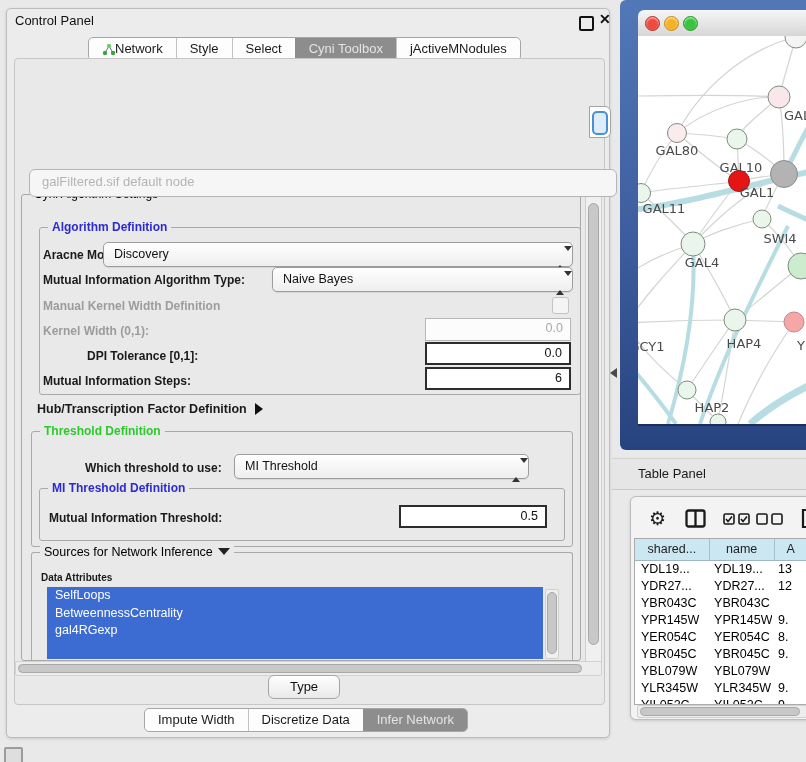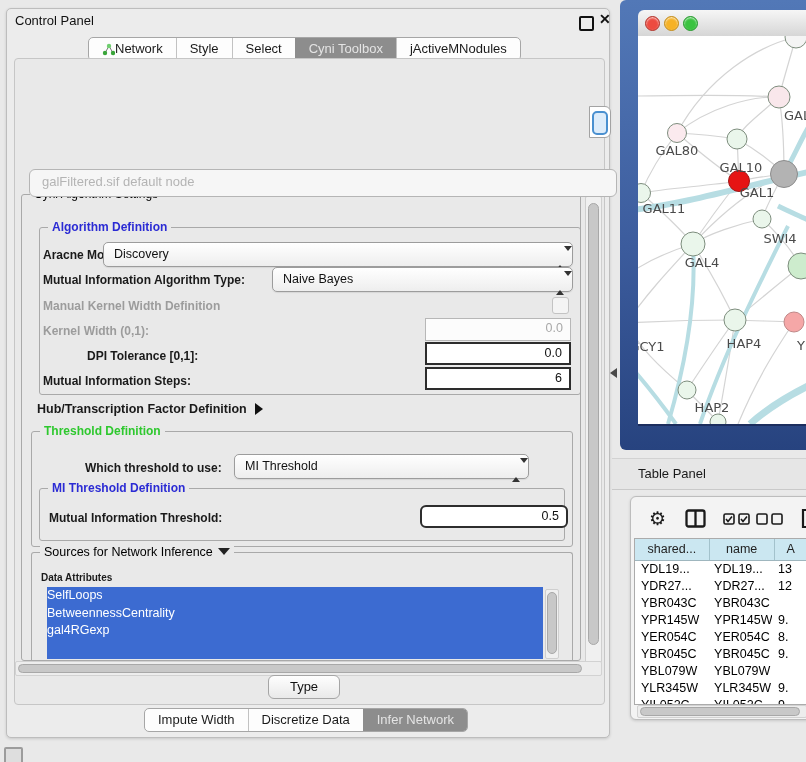--- a/index.html
+++ b/index.html
@@ -78,21 +78,21 @@
   .ghost-combo{
     left:22px;top:160px;width:574px;height:26px;z-index:10;
     background:#f6f6f6;border:1px solid #b5b5b5;border-radius:6px;
     font-size:13px;line-height:24px;color:#b4b4b4;padding-left:12px;
   }
   .combo-frag{left:582px;top:97px;width:20px;height:30px;z-index:10;background:#fff;border:1px solid #a3a3a3;border-radius:0 6px 6px 0;}
   .combo-frag .cap{position:absolute;left:2px;top:4px;width:12px;height:20px;border:2px solid #4a90d0;border-radius:5px;background:#ddecfa;}
 
   
   .attr-list{left:46px;top:586px;width:496px;height:72px;background:#3c6bd1;overflow:hidden;}
-  .attr-item{height:17.5px;line-height:17.5px;padding-left:0;color:#fff;font-size:12.5px;}
+  .attr-item{height:17.5px;line-height:17.5px;padding-left:8px;color:#fff;font-size:12.5px;}
 
   .vscroll{position:absolute;background:#f0f0f0;border:1px solid #cfcfcf;border-radius:2px;}
   .vthumb{position:absolute;background:#c8c8c8;border:1px solid #a8a8a8;border-radius:6px;}
   .hscroll{position:absolute;background:#ededed;border:1px solid #d2d2d2;border-radius:2px;}
   .hthumb{position:absolute;background:#c8c8c8;border:1px solid #a8a8a8;border-radius:6px;}
 
   .apply-btn{
     left:261px;top:666px;width:70px;height:22px;z-index:5;
     background:linear-gradient(#fefefe,#e9e9e9);border:1px solid #a5a5a5;border-radius:6px;
     font-size:13px;text-align:center;line-height:22px;color:#111;
@@ -224,21 +224,21 @@
   </div>
   <div class="abs lbl" style="left:78px;top:452px;">Which threshold to use:</div>
   <div class="combo" style="left:227px;top:445px;width:283px;">
     <span>MI Threshold</span>
     <span class="spin"><span class="up"></span><span class="dn"></span></span>
   </div>
   <div class="abs groupbox" style="left:32px;top:479px;width:524px;height:51px;">
     <div class="gtitle blue">MI Threshold Definition</div>
   </div>
   <div class="abs lbl" style="left:42px;top:502px;">Mutual Information Threshold:</div>
-  <div class="field" style="left:413px;top:496px;width:137px;height:19px;border-radius:6px;">0.5</div>
+  <div class="field" style="left:392px;top:496px;width:137px;height:19px;">0.5</div>
 
   <div class="abs groupbox" style="left:24px;top:543px;width:540px;height:112px;border-bottom:none;border-radius:3px 3px 0 0;">
     <div class="gtitle" style="font-size:12.5px;"><span>Sources for Network Inference</span><span class="down-arrow"></span></div>
   </div>
   <div class="abs lbl" style="left:34px;top:563px;font-size:10px;">Data Attributes</div>
   <div class="abs attr-list" style="left:40px;top:578px;">
     <div class="attr-item">SelfLoops</div>
     <div class="attr-item">BetweennessCentrality</div>
     <div class="attr-item">gal4RGexp</div>
   </div>

